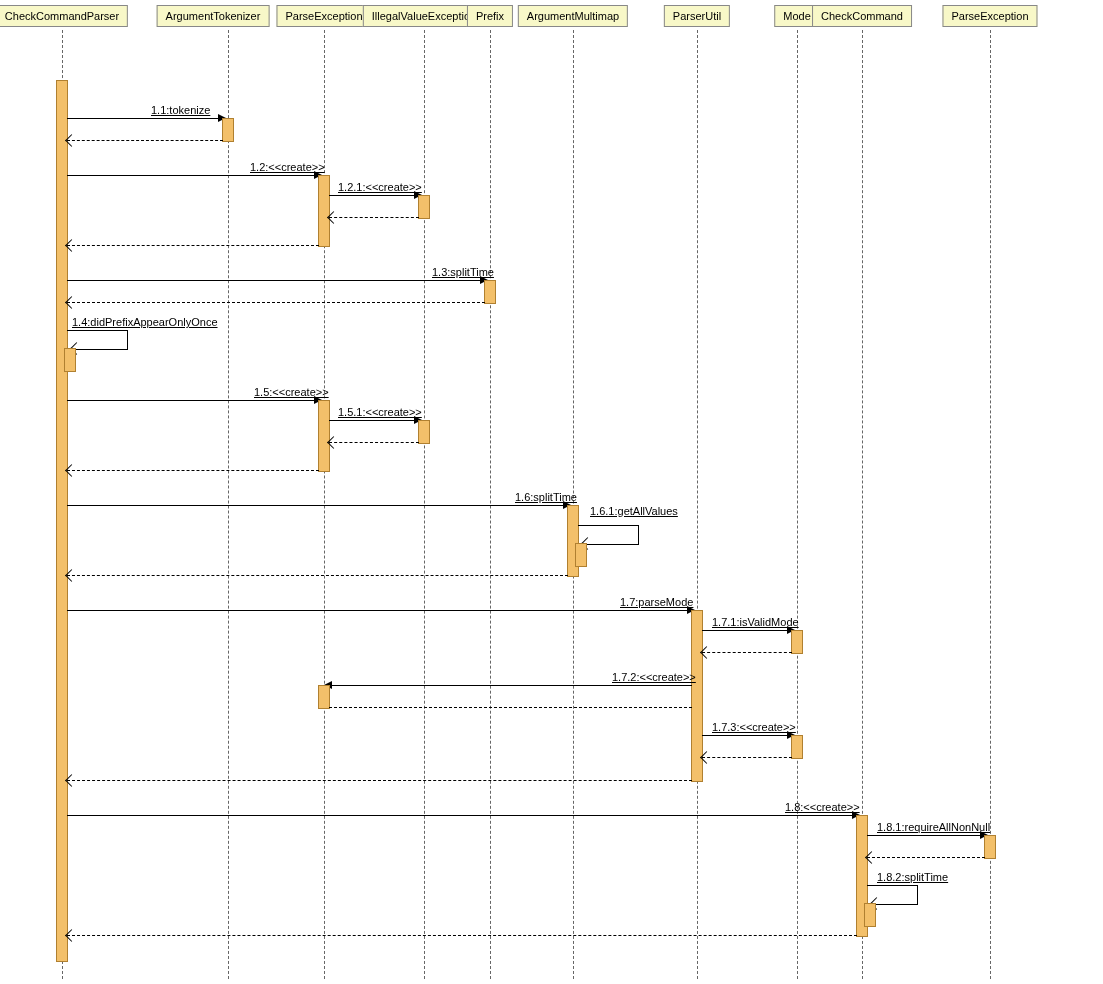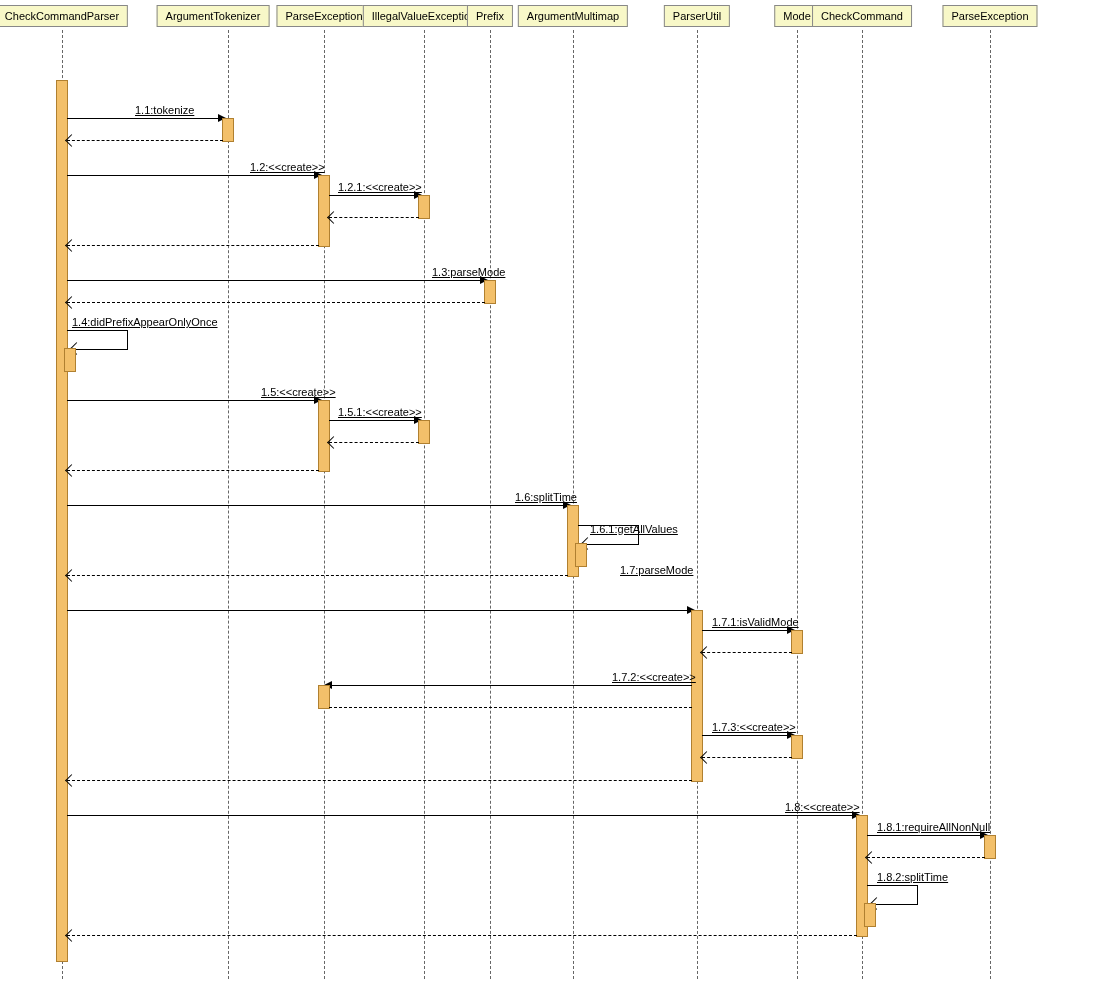--- a/index.html
+++ b/index.html
@@ -89,80 +89,80 @@
   <div class="lifeline" style="left:424px"></div>
   <div class="lifeline" style="left:490px"></div>
   <div class="lifeline" style="left:573px"></div>
   <div class="lifeline" style="left:697px"></div>
   <div class="lifeline" style="left:797px"></div>
   <div class="lifeline" style="left:862px"></div>
   <div class="lifeline" style="left:990px"></div>
 
   <div class="activation" style="left:62px; top:80px; height:880px"></div>
 
-  <div class="msg-label" style="left:135px; top:104px">1.1:tokenize</div>
+  <div class="msg-label" style="left:151px; top:104px">1.1:tokenize</div>
   <div class="hline" style="left:67px; top:118px; width:156px"></div>
   <div class="arrowR" style="left:218px; top:114px"></div>
   <div class="activation" style="left:228px; top:118px; height:22px"></div>
   <div class="hline dashed" style="left:67px; top:140px; width:156px"></div>
   <div class="arrowLopen" style="left:67px; top:136px"></div>
 
   <div class="msg-label" style="left:250px; top:161px">1.2:&lt;&lt;create&gt;&gt;</div>
   <div class="hline" style="left:67px; top:175px; width:252px"></div>
   <div class="arrowR" style="left:314px; top:171px"></div>
   <div class="activation" style="left:324px; top:175px; height:70px"></div>
 
   <div class="msg-label" style="left:338px; top:181px">1.2.1:&lt;&lt;create&gt;&gt;</div>
   <div class="hline" style="left:329px; top:195px; width:90px"></div>
   <div class="arrowR" style="left:414px; top:191px"></div>
   <div class="activation" style="left:424px; top:195px; height:22px"></div>
   <div class="hline dashed" style="left:329px; top:217px; width:90px"></div>
   <div class="arrowLopen" style="left:329px; top:213px"></div>
   <div class="hline dashed" style="left:67px; top:245px; width:252px"></div>
   <div class="arrowLopen" style="left:67px; top:241px"></div>
 
-  <div class="msg-label" style="left:432px; top:266px">1.3:parseMode</div>
+  <div class="msg-label" style="left:432px; top:266px">1.3:splitTime</div>
   <div class="hline" style="left:67px; top:280px; width:418px"></div>
   <div class="arrowR" style="left:480px; top:276px"></div>
   <div class="activation" style="left:490px; top:280px; height:22px"></div>
   <div class="hline dashed" style="left:67px; top:302px; width:418px"></div>
   <div class="arrowLopen" style="left:67px; top:298px"></div>
 
   <div class="msg-label" style="left:72px; top:316px">1.4:didPrefixAppearOnlyOnce</div>
   <div class="selfmsg" style="left:67px; top:330px; width:60px; height:18px;"></div>
   <div class="arrowLopen" style="left:72px; top:344px"></div>
   <div class="activation" style="left:70px; top:348px; height:22px"></div>
 
-  <div class="msg-label" style="left:261px; top:386px">1.5:&lt;&lt;create&gt;&gt;</div>
+  <div class="msg-label" style="left:254px; top:386px">1.5:&lt;&lt;create&gt;&gt;</div>
   <div class="hline" style="left:67px; top:400px; width:252px"></div>
   <div class="arrowR" style="left:314px; top:396px"></div>
   <div class="activation" style="left:324px; top:400px; height:70px"></div>
 
   <div class="msg-label" style="left:338px; top:406px">1.5.1:&lt;&lt;create&gt;&gt;</div>
   <div class="hline" style="left:329px; top:420px; width:90px"></div>
   <div class="arrowR" style="left:414px; top:416px"></div>
   <div class="activation" style="left:424px; top:420px; height:22px"></div>
   <div class="hline dashed" style="left:329px; top:442px; width:90px"></div>
   <div class="arrowLopen" style="left:329px; top:438px"></div>
   <div class="hline dashed" style="left:67px; top:470px; width:252px"></div>
   <div class="arrowLopen" style="left:67px; top:466px"></div>
 
   <div class="msg-label" style="left:515px; top:491px">1.6:splitTime</div>
   <div class="hline" style="left:67px; top:505px; width:501px"></div>
   <div class="arrowR" style="left:563px; top:501px"></div>
   <div class="activation" style="left:573px; top:505px; height:70px"></div>
 
-  <div class="msg-label" style="left:590px; top:523px">1.6.1:getAllValues</div>
+  <div class="msg-label" style="left:590px; top:505px">1.6.1:getAllValues</div>
   <div class="selfmsg" style="left:578px; top:525px; width:60px; height:18px;"></div>
   <div class="arrowLopen" style="left:583px; top:539px"></div>
   <div class="activation" style="left:581px; top:543px; height:22px"></div>
   <div class="hline dashed" style="left:67px; top:575px; width:501px"></div>
   <div class="arrowLopen" style="left:67px; top:571px"></div>
 
-  <div class="msg-label" style="left:620px; top:564px">1.7:parseMode</div>
+  <div class="msg-label" style="left:620px; top:596px">1.7:parseMode</div>
   <div class="hline" style="left:67px; top:610px; width:625px"></div>
   <div class="arrowR" style="left:687px; top:606px"></div>
   <div class="activation" style="left:697px; top:610px; height:170px"></div>
 
   <div class="msg-label" style="left:712px; top:616px">1.7.1:isValidMode</div>
   <div class="hline" style="left:702px; top:630px; width:90px"></div>
   <div class="arrowR" style="left:787px; top:626px"></div>
   <div class="activation" style="left:797px; top:630px; height:22px"></div>
   <div class="hline dashed" style="left:702px; top:652px; width:90px"></div>
   <div class="arrowLopen" style="left:702px; top:648px"></div>

